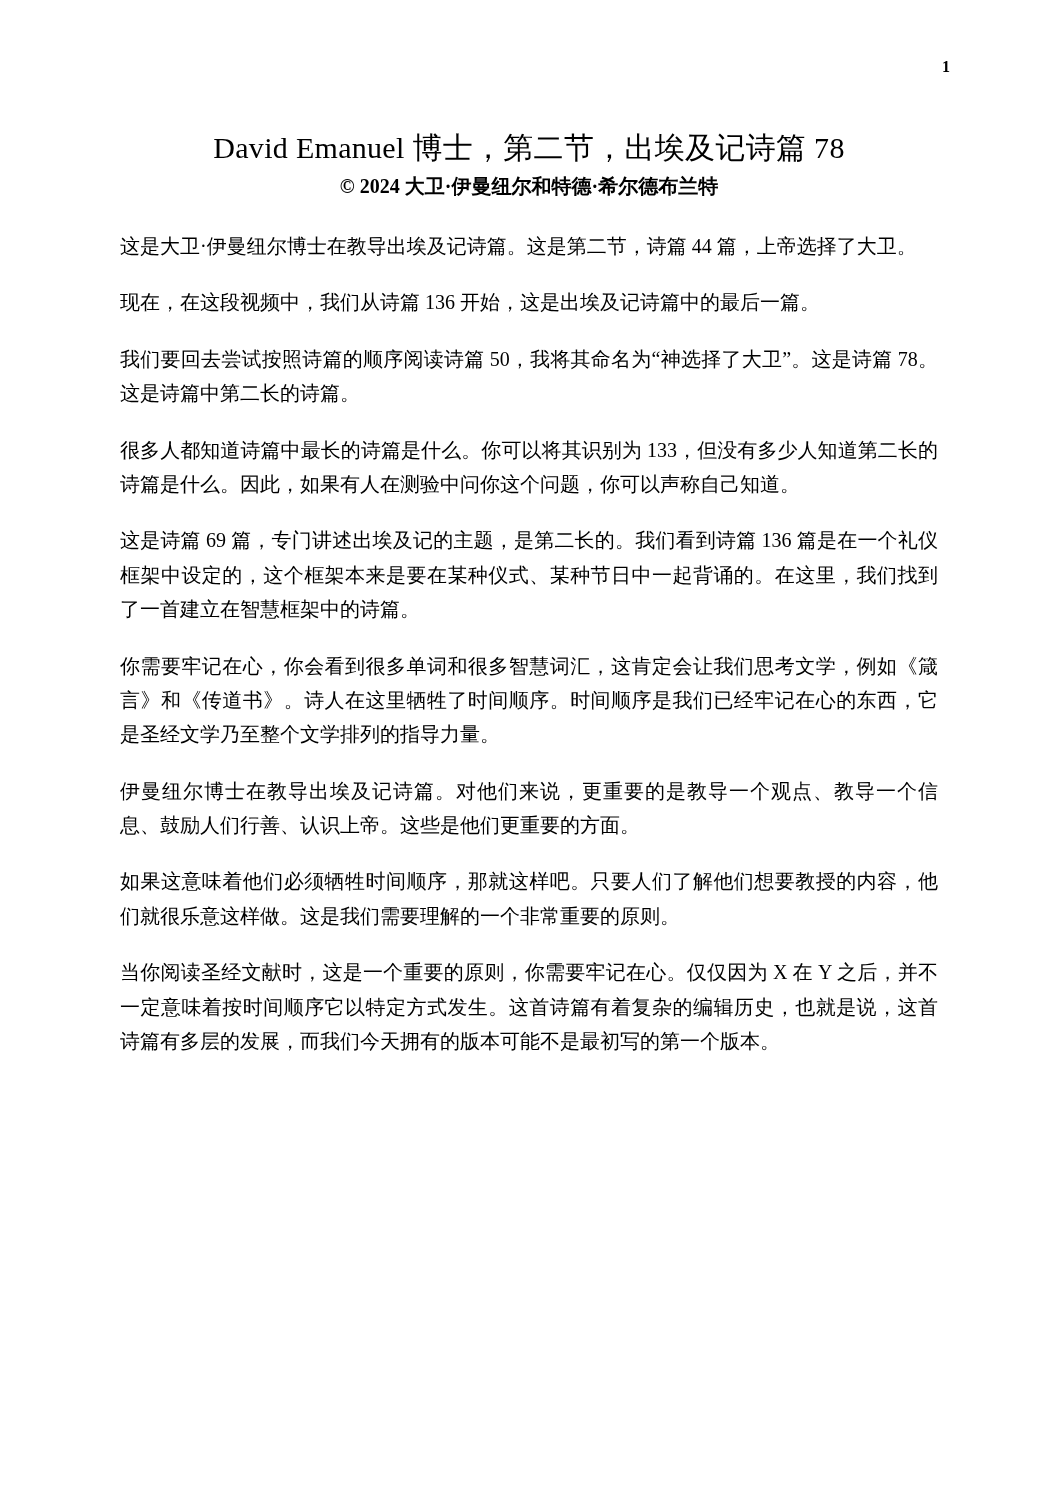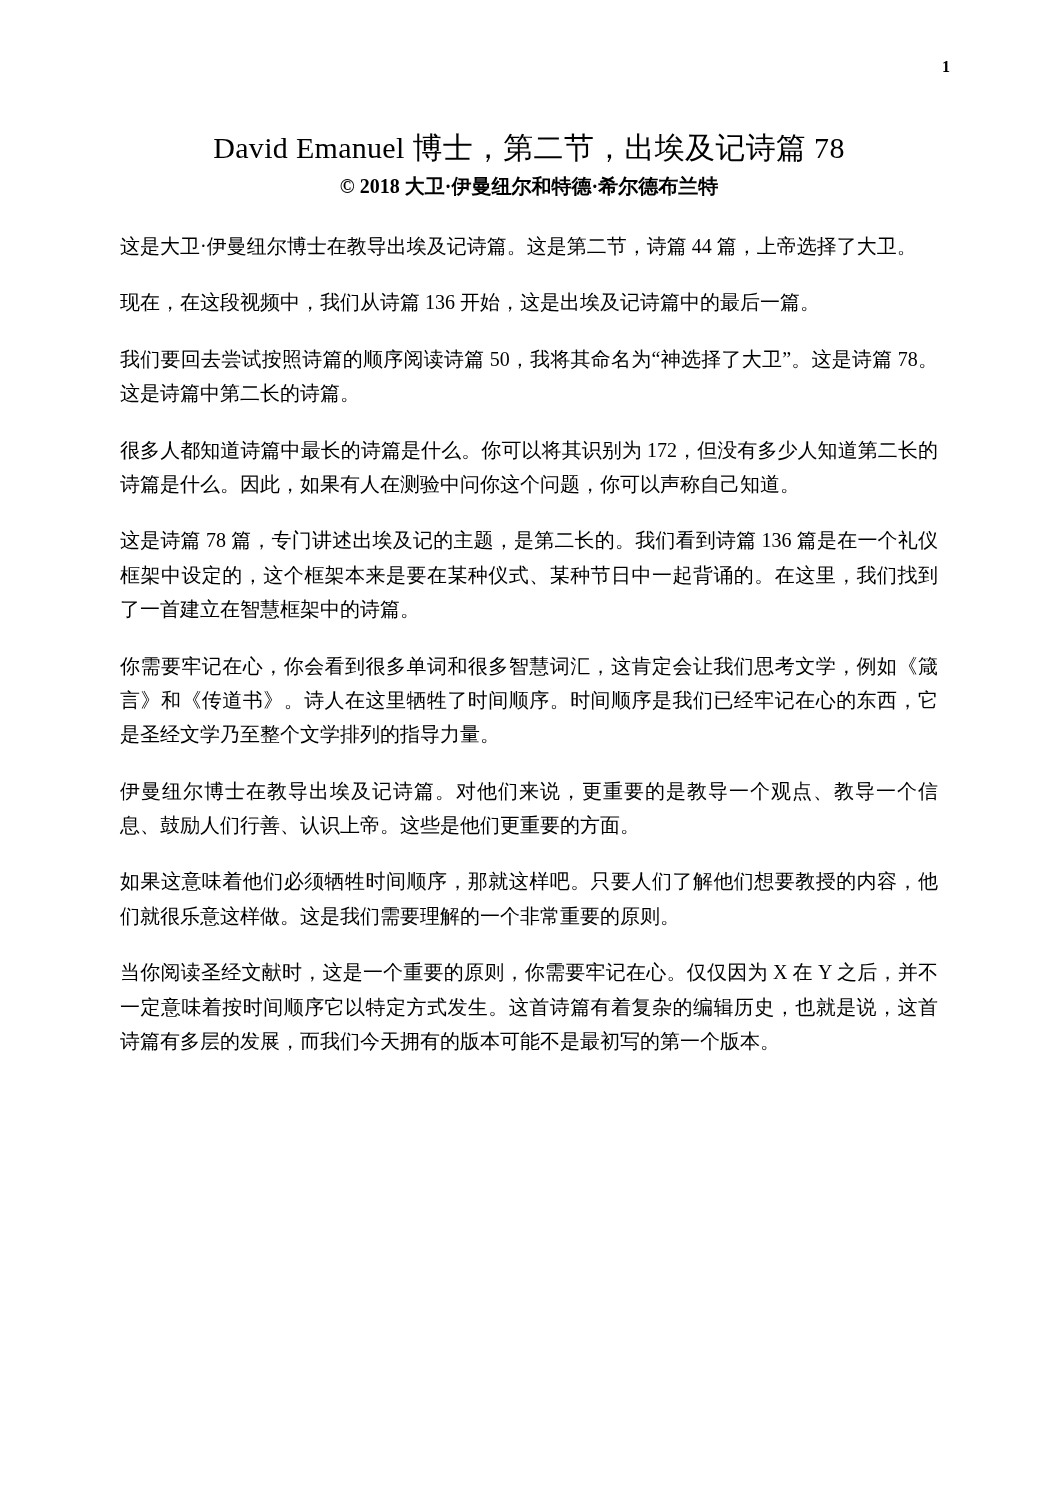--- a/index.html
+++ b/index.html
@@ -67,26 +67,26 @@
 <body>
 
 <div class="page">
 
   <div class="page-number">1</div>
 
   <div class="content">
 
     <h1 class="doc-title">David Emanuel 博士，第二节，出埃及记诗篇 78</h1>
 
-    <div class="copyright">© 2018 大卫·伊曼纽尔和特德·希尔德布兰特</div>
+    <div class="copyright">© 2024 大卫·伊曼纽尔和特德·希尔德布兰特</div>
 
     <p class="para">这是大卫·伊曼纽尔博士在教导出埃及记诗篇。这是第二节，诗篇 44 篇，上帝选择了大卫。</p>
     <p class="para">现在，在这段视频中，我们从诗篇 136 开始，这是出埃及记诗篇中的最后一篇。</p>
     <p class="para">我们要回去尝试按照诗篇的顺序阅读诗篇 50，我将其命名为“神选择了大卫”。这是诗篇 78。这是诗篇中第二长的诗篇。</p>
-    <p class="para">很多人都知道诗篇中最长的诗篇是什么。你可以将其识别为 172，但没有多少人知道第二长的诗篇是什么。因此，如果有人在测验中问你这个问题，你可以声称自己知道。</p>
-    <p class="para">这是诗篇 78 篇，专门讲述出埃及记的主题，是第二长的。我们看到诗篇 136 篇是在一个礼仪框架中设定的，这个框架本来是要在某种仪式、某种节日中一起背诵的。在这里，我们找到了一首建立在智慧框架中的诗篇。</p>
+    <p class="para">很多人都知道诗篇中最长的诗篇是什么。你可以将其识别为 133，但没有多少人知道第二长的诗篇是什么。因此，如果有人在测验中问你这个问题，你可以声称自己知道。</p>
+    <p class="para">这是诗篇 69 篇，专门讲述出埃及记的主题，是第二长的。我们看到诗篇 136 篇是在一个礼仪框架中设定的，这个框架本来是要在某种仪式、某种节日中一起背诵的。在这里，我们找到了一首建立在智慧框架中的诗篇。</p>
     <p class="para">你需要牢记在心，你会看到很多单词和很多智慧词汇，这肯定会让我们思考文学，例如《箴言》和《传道书》。诗人在这里牺牲了时间顺序。时间顺序是我们已经牢记在心的东西，它是圣经文学乃至整个文学排列的指导力量。</p>
     <p class="para">伊曼纽尔博士在教导出埃及记诗篇。对他们来说，更重要的是教导一个观点、教导一个信息、鼓励人们行善、认识上帝。这些是他们更重要的方面。</p>
     <p class="para">如果这意味着他们必须牺牲时间顺序，那就这样吧。只要人们了解他们想要教授的内容，他们就很乐意这样做。这是我们需要理解的一个非常重要的原则。</p>
     <p class="para">当你阅读圣经文献时，这是一个重要的原则，你需要牢记在心。仅仅因为 X 在 Y 之后，并不一定意味着按时间顺序它以特定方式发生。这首诗篇有着复杂的编辑历史，也就是说，这首诗篇有多层的发展，而我们今天拥有的版本可能不是最初写的第一个版本。</p>
 
   </div>
 </div>
 
 </body></html>

